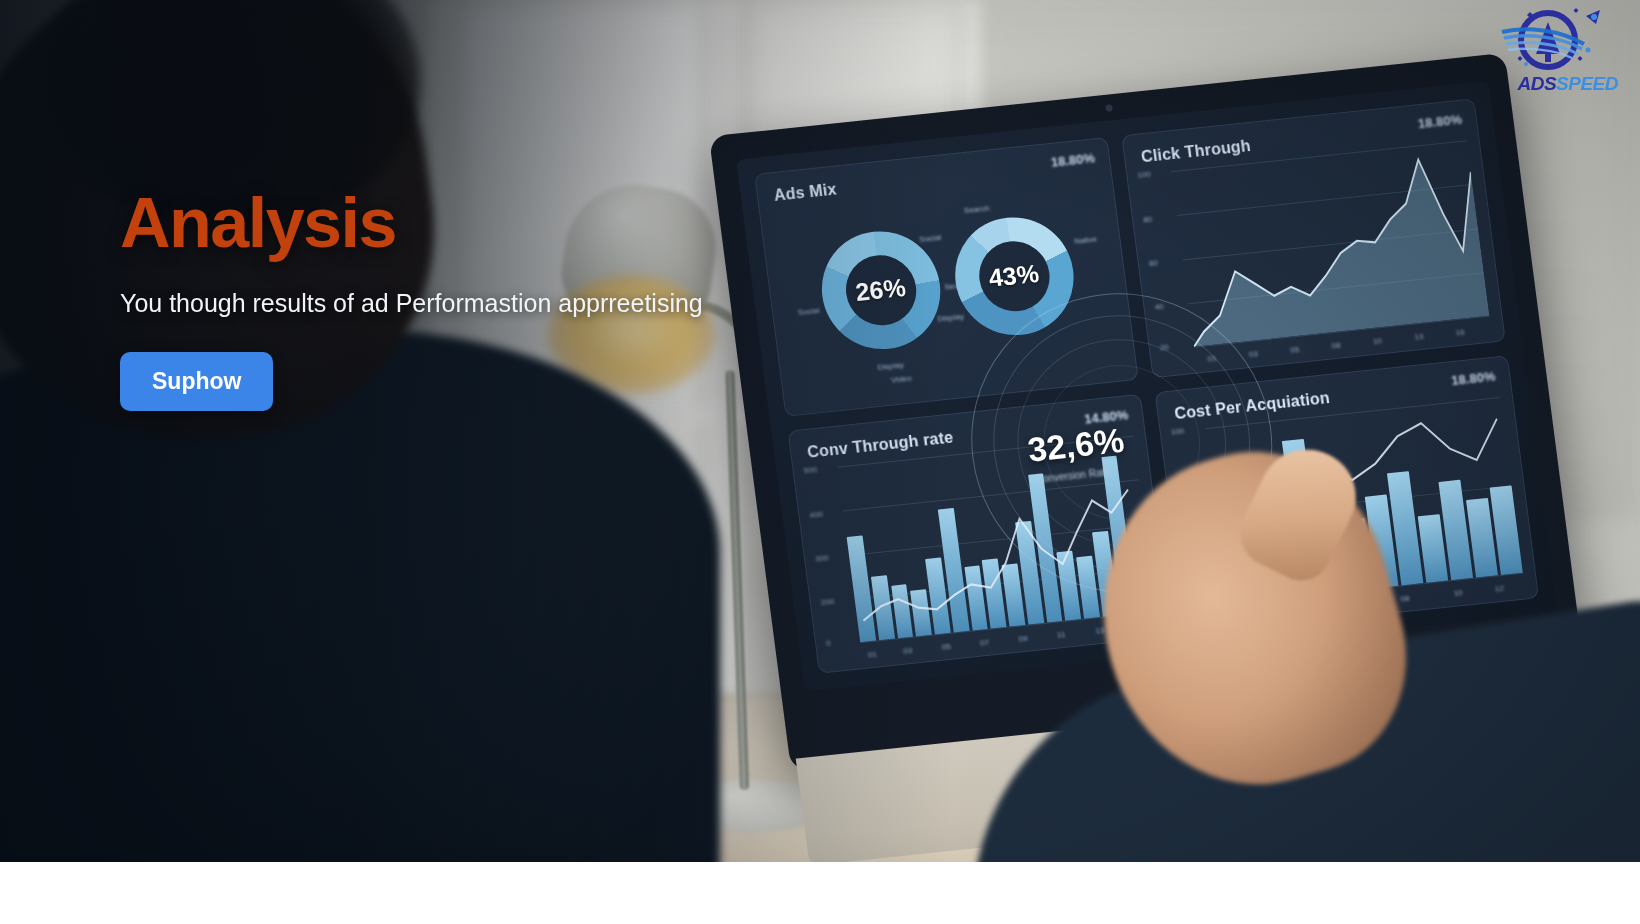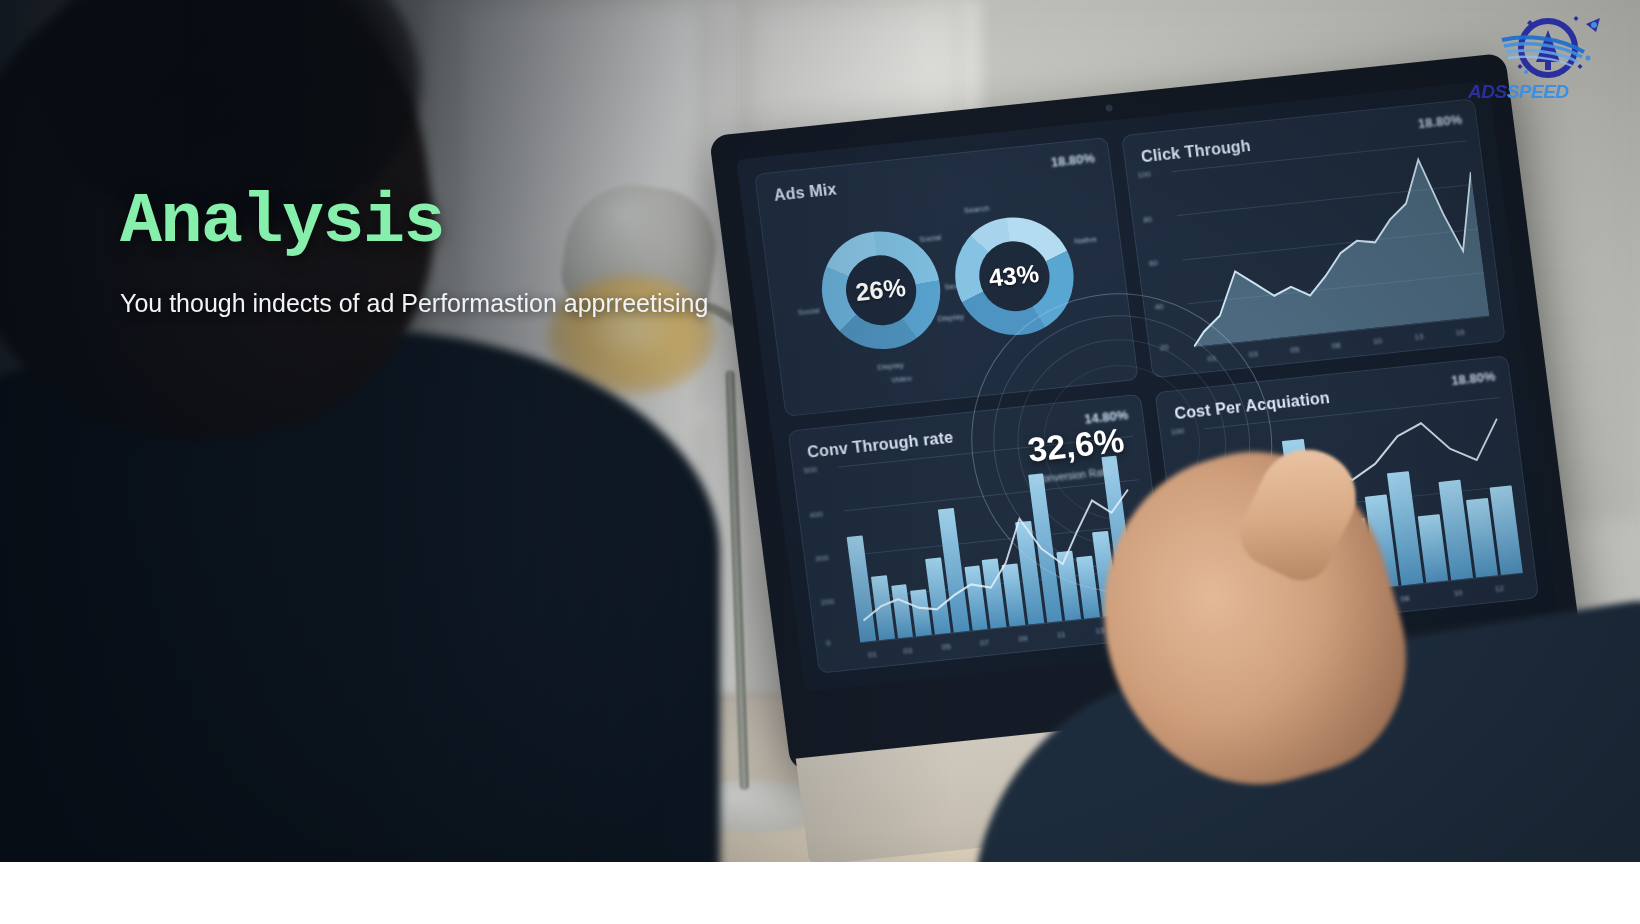--- a/index.html
+++ b/index.html
@@ -180,32 +180,32 @@
   }
 
   .vignette {
     position:absolute; inset:0;
     background:
       linear-gradient(90deg, rgba(6,12,20,0.92) 0%, rgba(6,12,20,0.72) 22%, rgba(6,12,20,0.22) 42%, rgba(6,12,20,0.0) 58%),
       radial-gradient(ellipse at 50% 55%, rgba(0,0,0,0) 45%, rgba(0,0,0,.28) 100%);
   }
 
   
-  .logo { position:absolute; right:22px; top:8px; width:150px; height:108px;
-    text-align:left; }
+  .logo { position:absolute; right:22px; top:0; width:150px; height:108px;
+    text-align:right; }
   .logo-mark { position:relative; width:150px; height:78px; }
   .logo-text { font-size:19px; font-weight:800; font-style:italic;
     letter-spacing:-.5px; line-height:1; margin-top:-4px; }
   .logo-text .a { color:#2b2f9e; }
   .logo-text .b { color:#3f8fe0; }
 
   
   .copy { position:absolute; left:120px; top:186px; width:720px; z-index:20; }
-  .headline { color:#86efac; font-size:70px; line-height:1.07; font-weight:800;
-    letter-spacing:-1.5px; text-shadow:0 3px 16px rgba(0,0,0,.6);font-family:Liberation Mono, monospace; }
+  .headline { color:#c2410c; font-size:70px; line-height:1.07; font-weight:800;
+    letter-spacing:-1.5px; text-shadow:0 3px 16px rgba(0,0,0,.6); }
   .subcopy { margin-top:26px; color:#f0f3f7; font-size:25px; line-height:1.32;
     font-weight:400; max-width:600px; text-shadow:0 2px 10px rgba(0,0,0,.65); }
   .cta { display:inline-block; margin-top:32px; background:#3b85e8; color:#ffffff;
     font-size:23px; font-weight:700; padding:16px 32px; border:none; border-radius:10px;
     cursor:pointer; box-shadow:0 4px 14px rgba(0,0,0,.4); }
   .frame-bottom { position:absolute; left:0; bottom:0; width:1640px; height:62px; background:#fff; }
 </style>
 </head>
 <body>
 
@@ -410,17 +410,18 @@
     </div>
     <div class="logo-text">
       <span class="a">ADS</span><span class="b">SPEED</span>
     </div>
   </div>
 
   <div class="copy">
     <h1 class="headline">
       <span>Analysis</span><br>
     </h1>
-    <p class="subcopy">You though indects of ad Performastion apprreetising</p>
+    <p class="subcopy">You though results of ad Performastion apprreetising</p>
+    <button class="cta">Suphow</button>
   </div>
 
   <div class="frame-bottom"></div>
 </div>
 
 </body></html>

